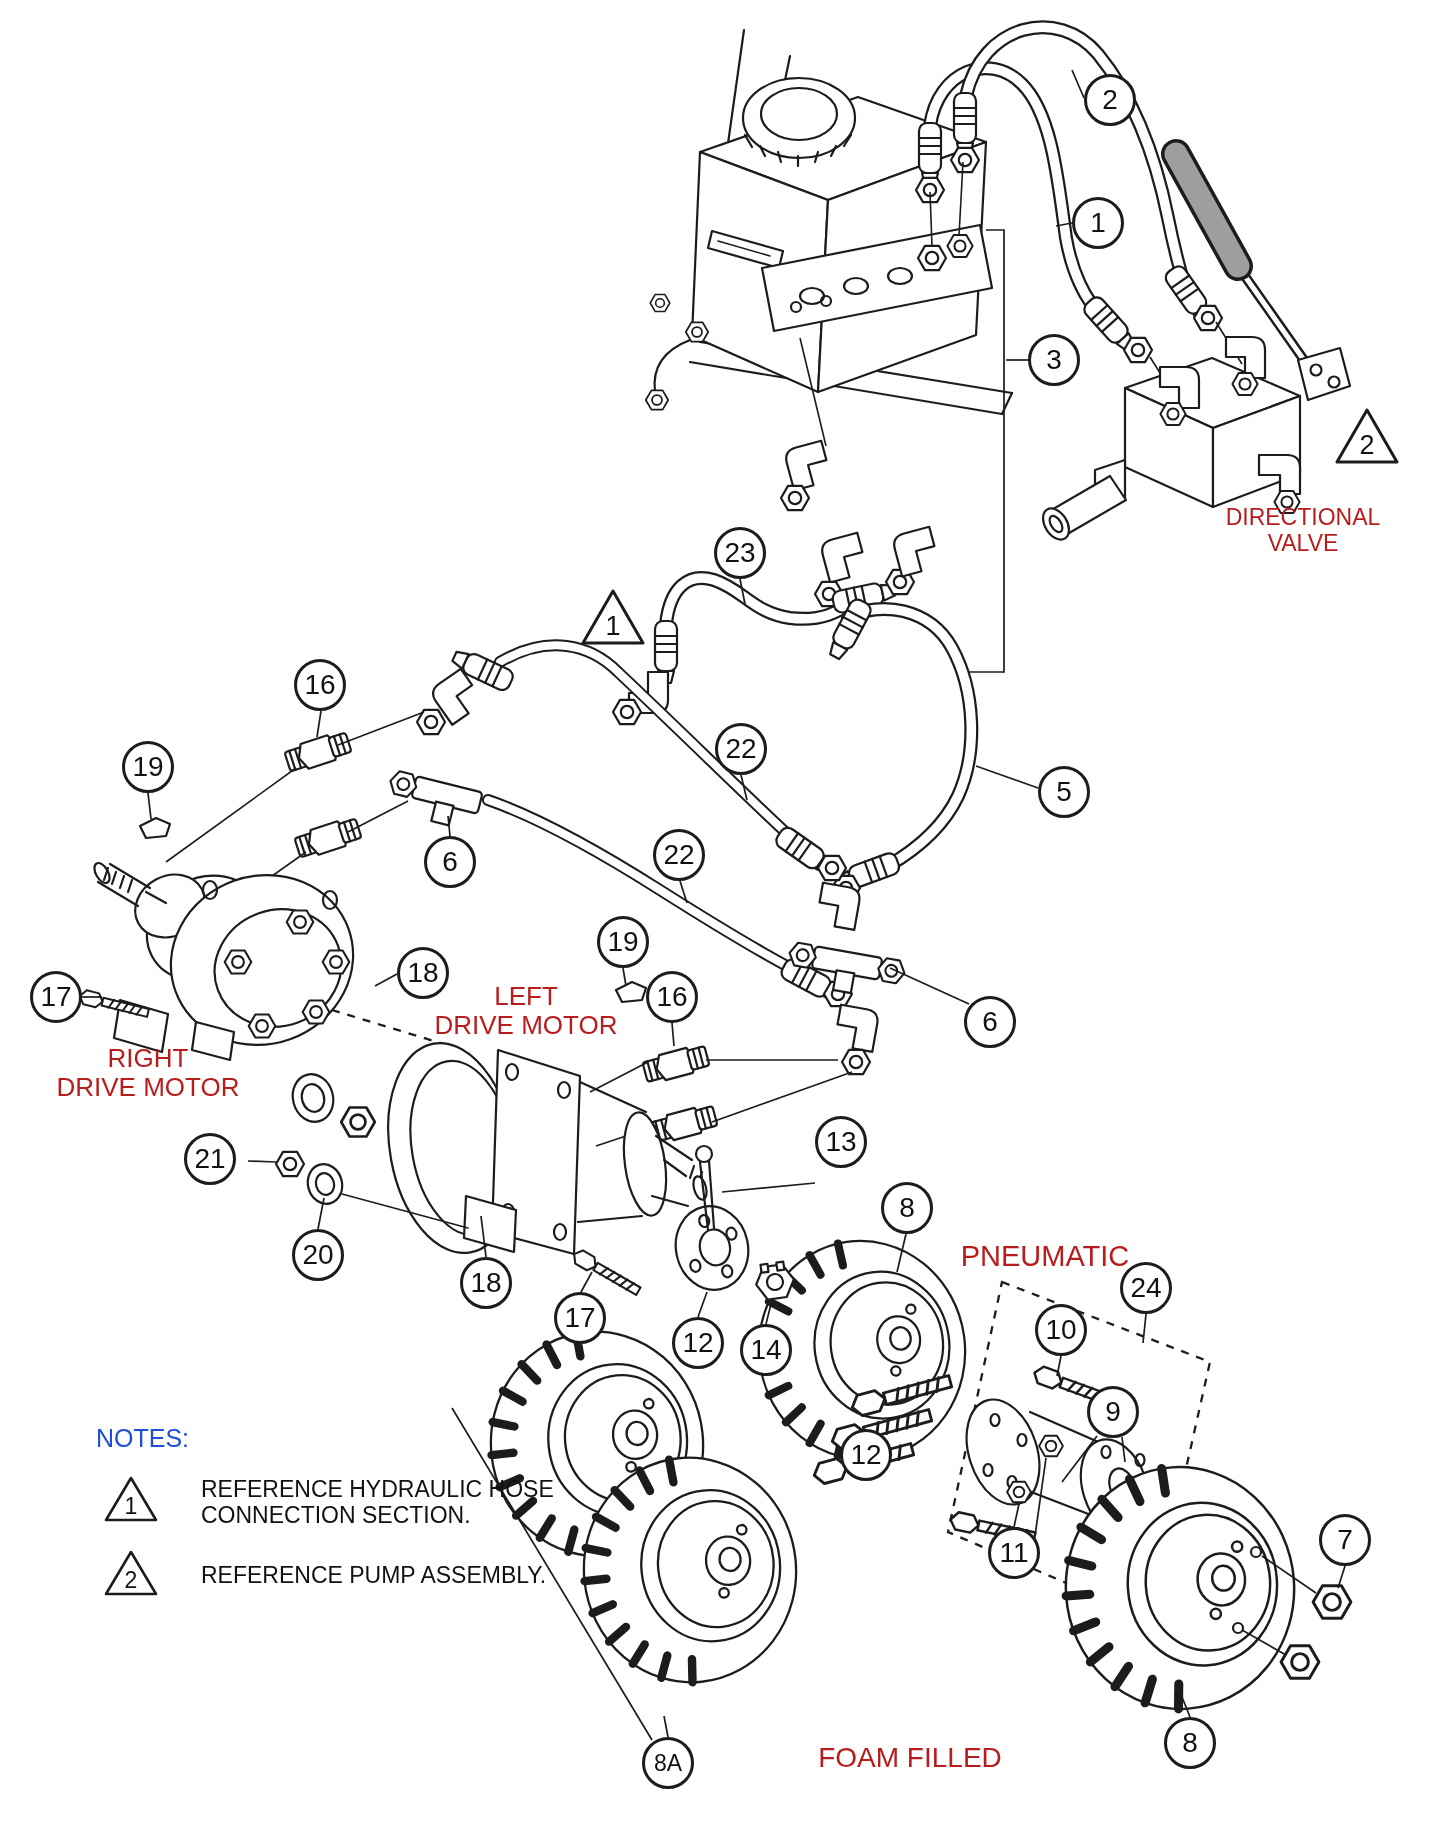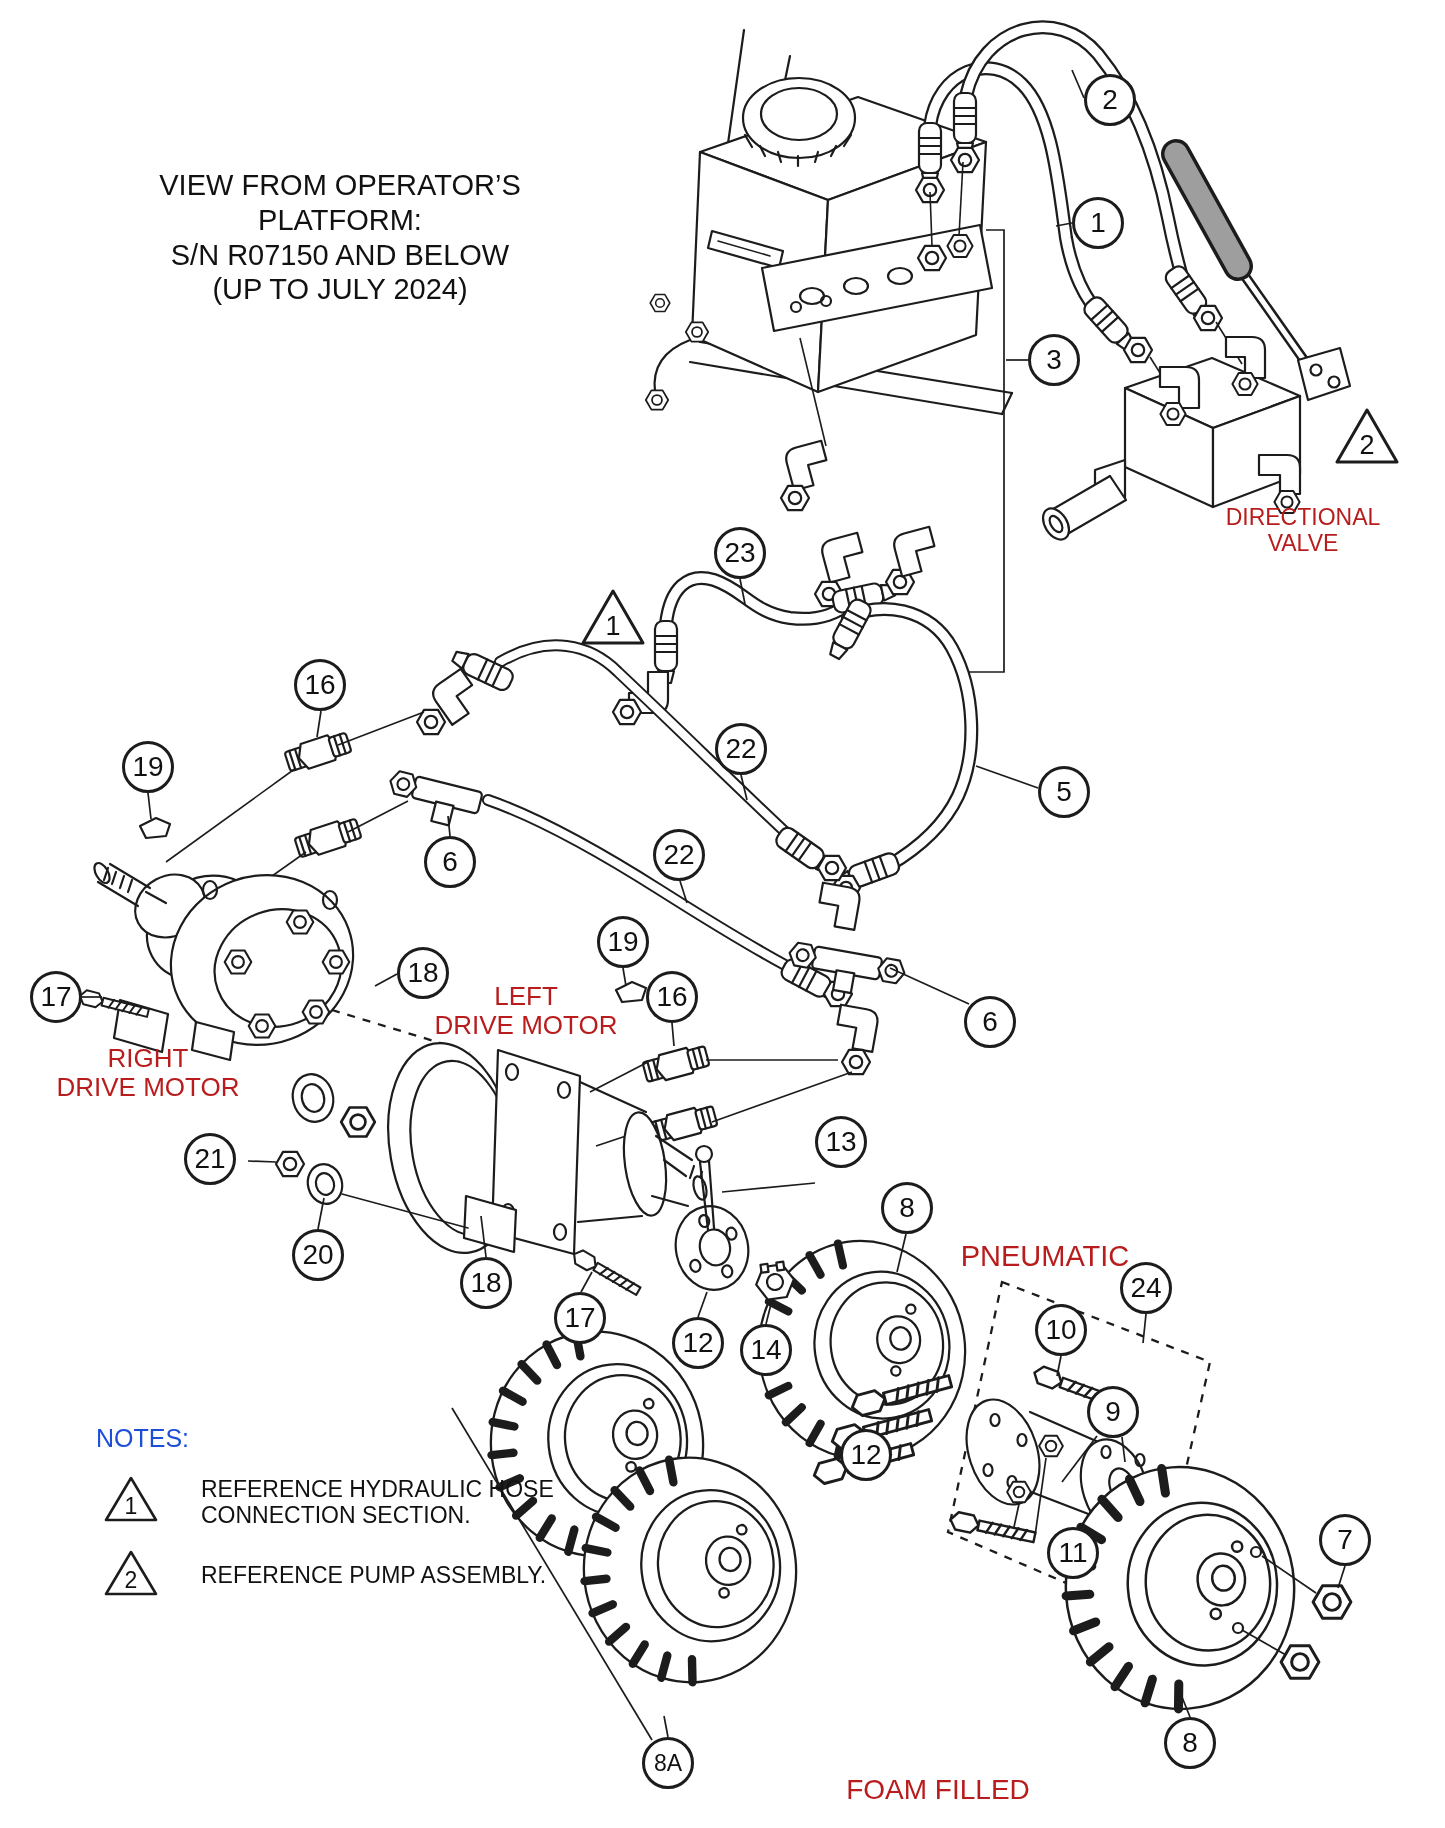--- a/index.html
+++ b/index.html
@@ -450,33 +450,29 @@
     <line x1="1035" y1="1536" x2="1046" y2="1458"></line>
     <line x1="892" y1="1455" x2="880" y2="1448"></line>
     <line x1="1345" y1="1566" x2="1338" y2="1588"></line>
     <line x1="1262" y1="1556" x2="1316" y2="1593"></line>
     <line x1="1242" y1="1630" x2="1286" y2="1655"></line>
     <line x1="1190" y1="1717" x2="1180" y2="1692"></line>
     <line x1="668" y1="1737" x2="664" y2="1716"></line>
   </g>
 </svg>
 
-<div class="title-label" style="left:90px; top:168px; width:500px;">VIEW FROM OPERATOR’S
-PLATFORM:
-S/N R07150 AND BELOW
-(UP TO JULY 2024)</div>
 
 <div class="diagram-label" style="left:1193px; top:505px; width:220px; font-size:23px;">DIRECTIONAL
 VALVE</div>
 <div class="diagram-label" style="left:38px; top:1044px; width:220px;">RIGHT
 DRIVE MOTOR</div>
 <div class="diagram-label" style="left:416px; top:982px; width:220px;">LEFT
 DRIVE MOTOR</div>
 <div class="diagram-label" style="left:935px; top:1240px; width:220px; font-size:29px;">PNEUMATIC</div>
-<div class="diagram-label" style="left:828px; top:1742px; width:220px; font-size:28px;margin-top:32px;">FOAM FILLED</div>
+<div class="diagram-label" style="left:800px; top:1742px; width:220px; font-size:28px;">FOAM FILLED</div>
 
 <div class="tri" style="left:580px; top:588px; width:66px; height:58px;">
   <svg width="66" height="58" viewBox="0 0 66 58">
         <path d="M33 3 L63 55 L3 55 Z" fill="#fff" stroke="#1c1c1c" stroke-width="3" stroke-linejoin="round"></path>
       </svg>
   <span>1</span>
 </div>
 <div class="tri" style="left:1334px; top:407px; width:66px; height:58px;">
   <svg width="66" height="58" viewBox="0 0 66 58">
         <path d="M33 3 L63 55 L3 55 Z" fill="#fff" stroke="#1c1c1c" stroke-width="3" stroke-linejoin="round"></path>
@@ -520,19 +516,19 @@
 <div class="callout" style="left:292px;  top:1229px;">20</div>
 <div class="callout" style="left:460px;  top:1257px;">18</div>
 <div class="callout" style="left:554px;  top:1292px;">17</div>
 <div class="callout" style="left:672px;  top:1317px;">12</div>
 <div class="callout" style="left:740px;  top:1324px;">14</div>
 <div class="callout" style="left:815px;  top:1116px;">13</div>
 <div class="callout" style="left:881px;  top:1182px;">8</div>
 <div class="callout" style="left:1120px; top:1262px;">24</div>
 <div class="callout" style="left:1035px; top:1304px;">10</div>
 <div class="callout" style="left:1087px; top:1386px;">9</div>
-<div class="callout" style="left:1047px;  top:1527px;">11</div>
+<div class="callout" style="left:988px;  top:1527px;">11</div>
 <div class="callout" style="left:840px;  top:1429px;">12</div>
 <div class="callout" style="left:1319px; top:1514px;">7</div>
 <div class="callout" style="left:1164px; top:1717px;">8</div>
 <div class="callout small-font" style="left:642px; top:1737px;">8A</div>
 
 </div>
 
 </body></html>

